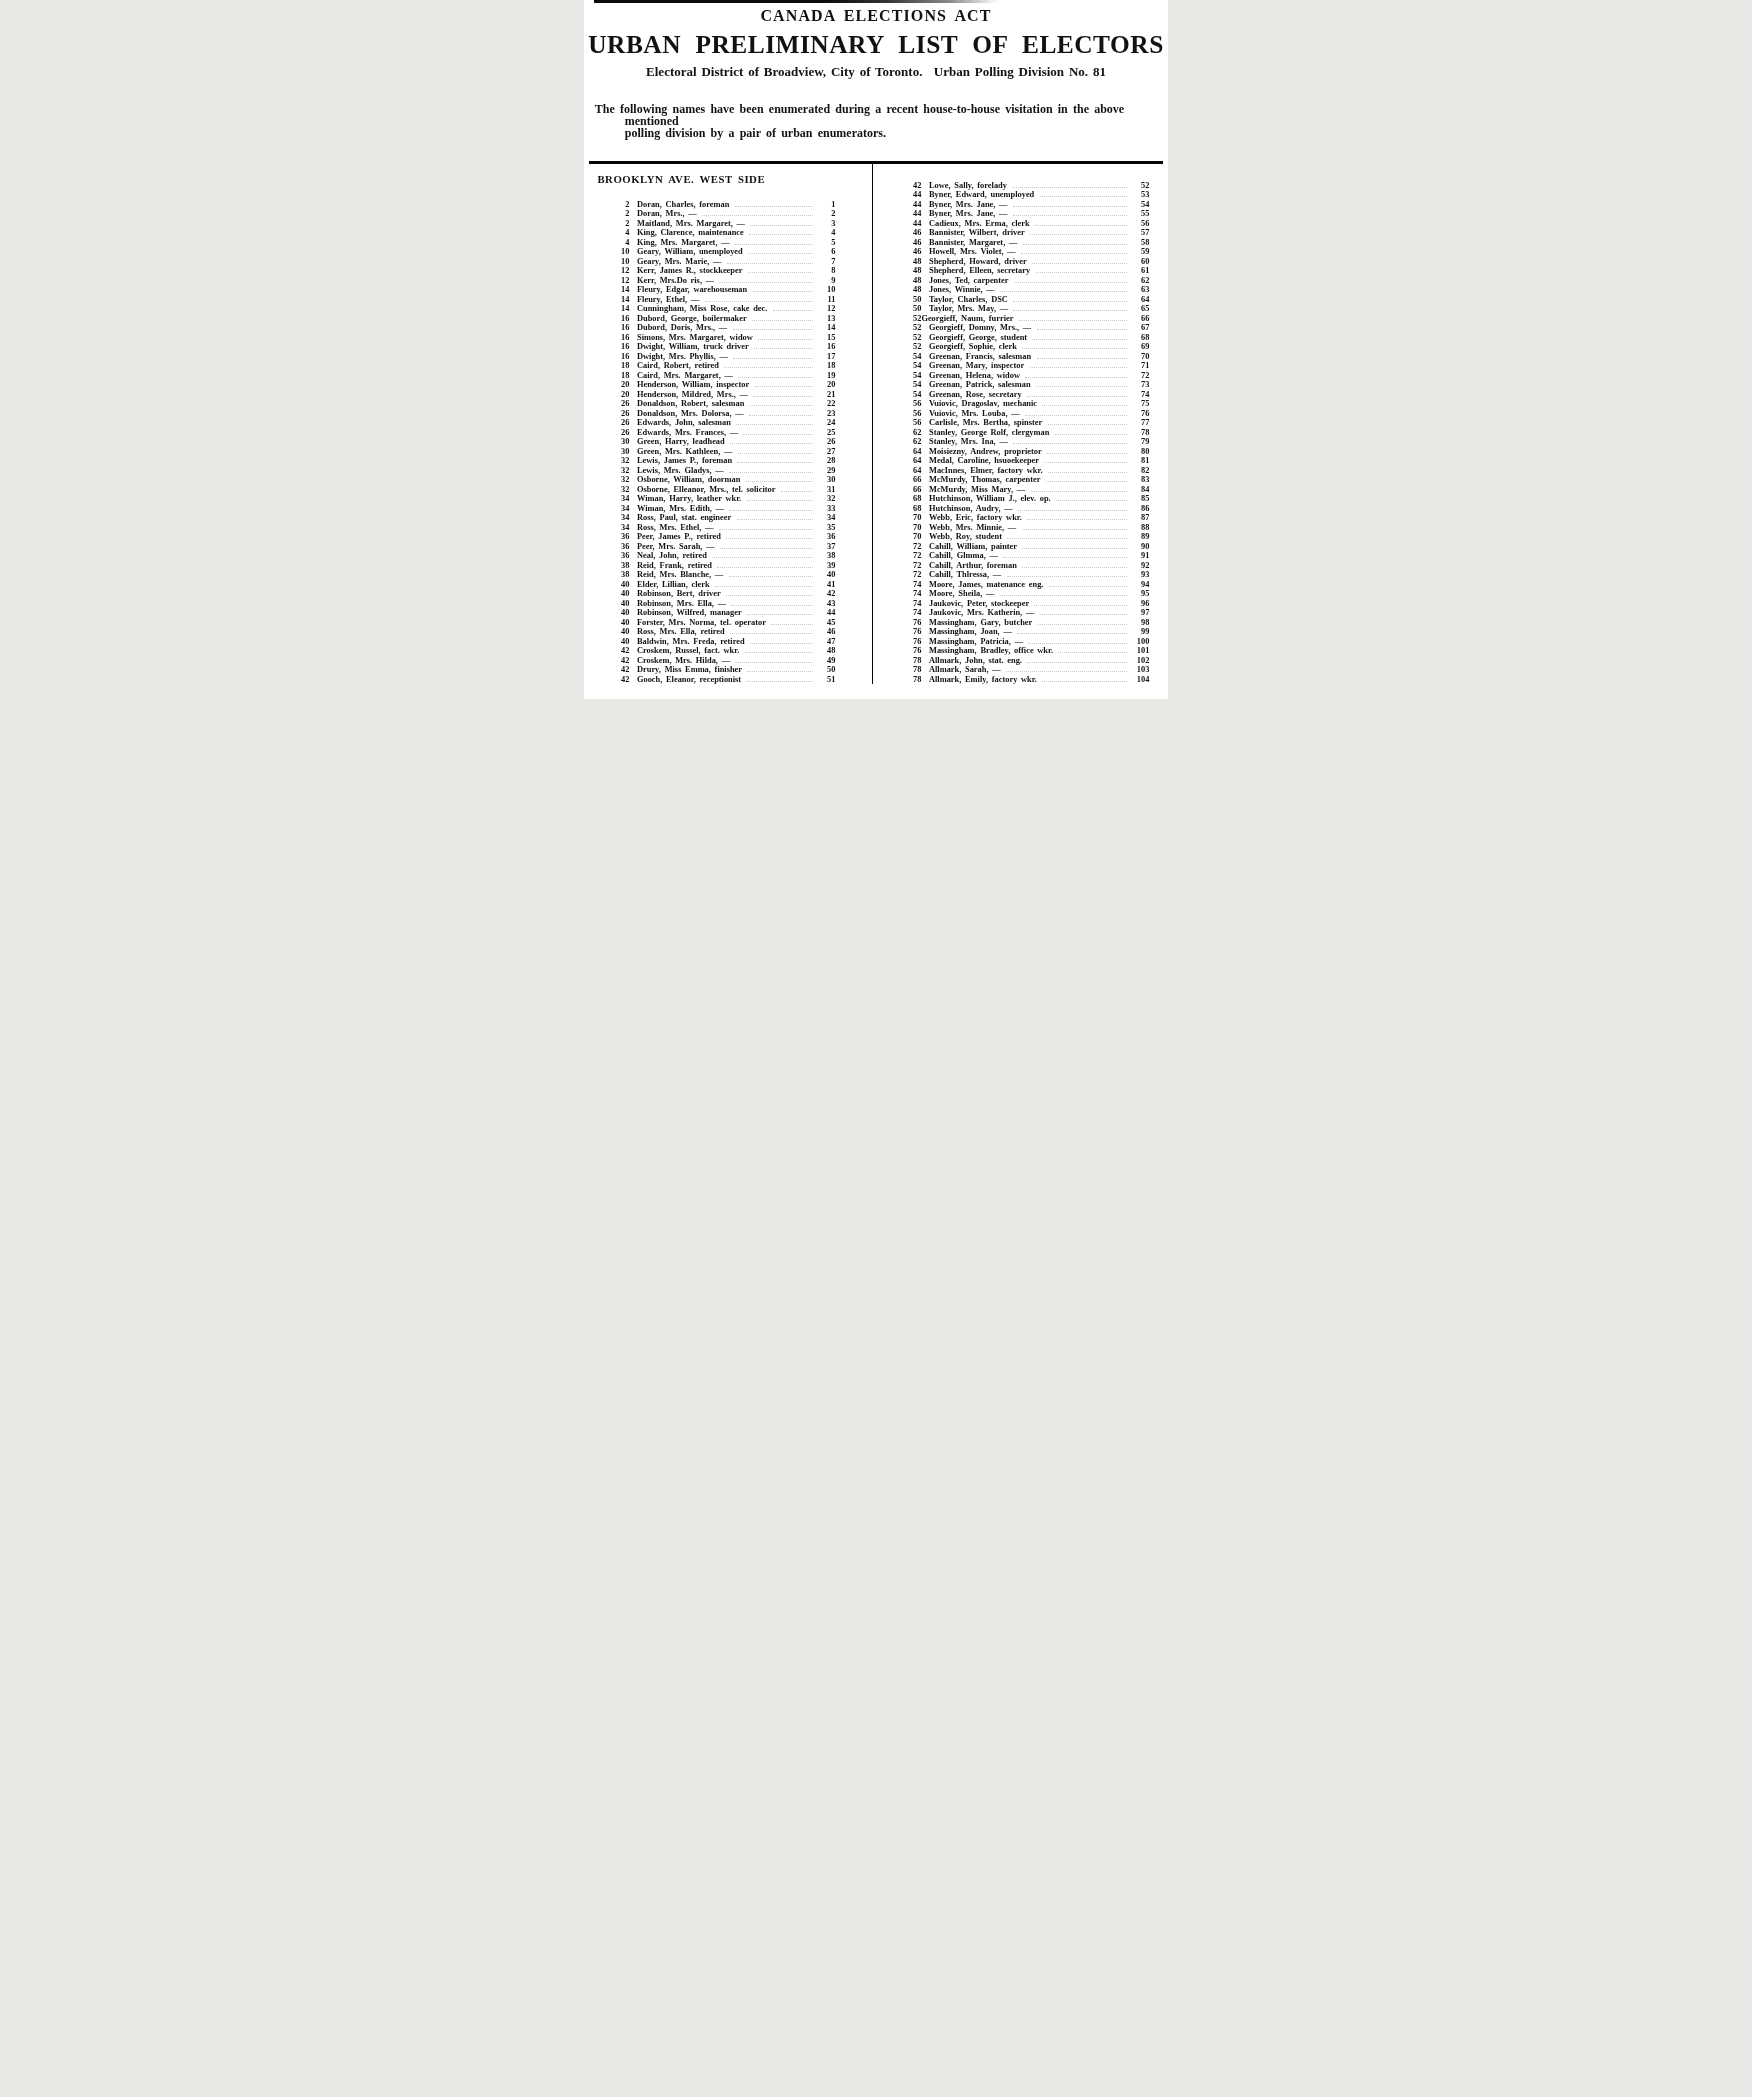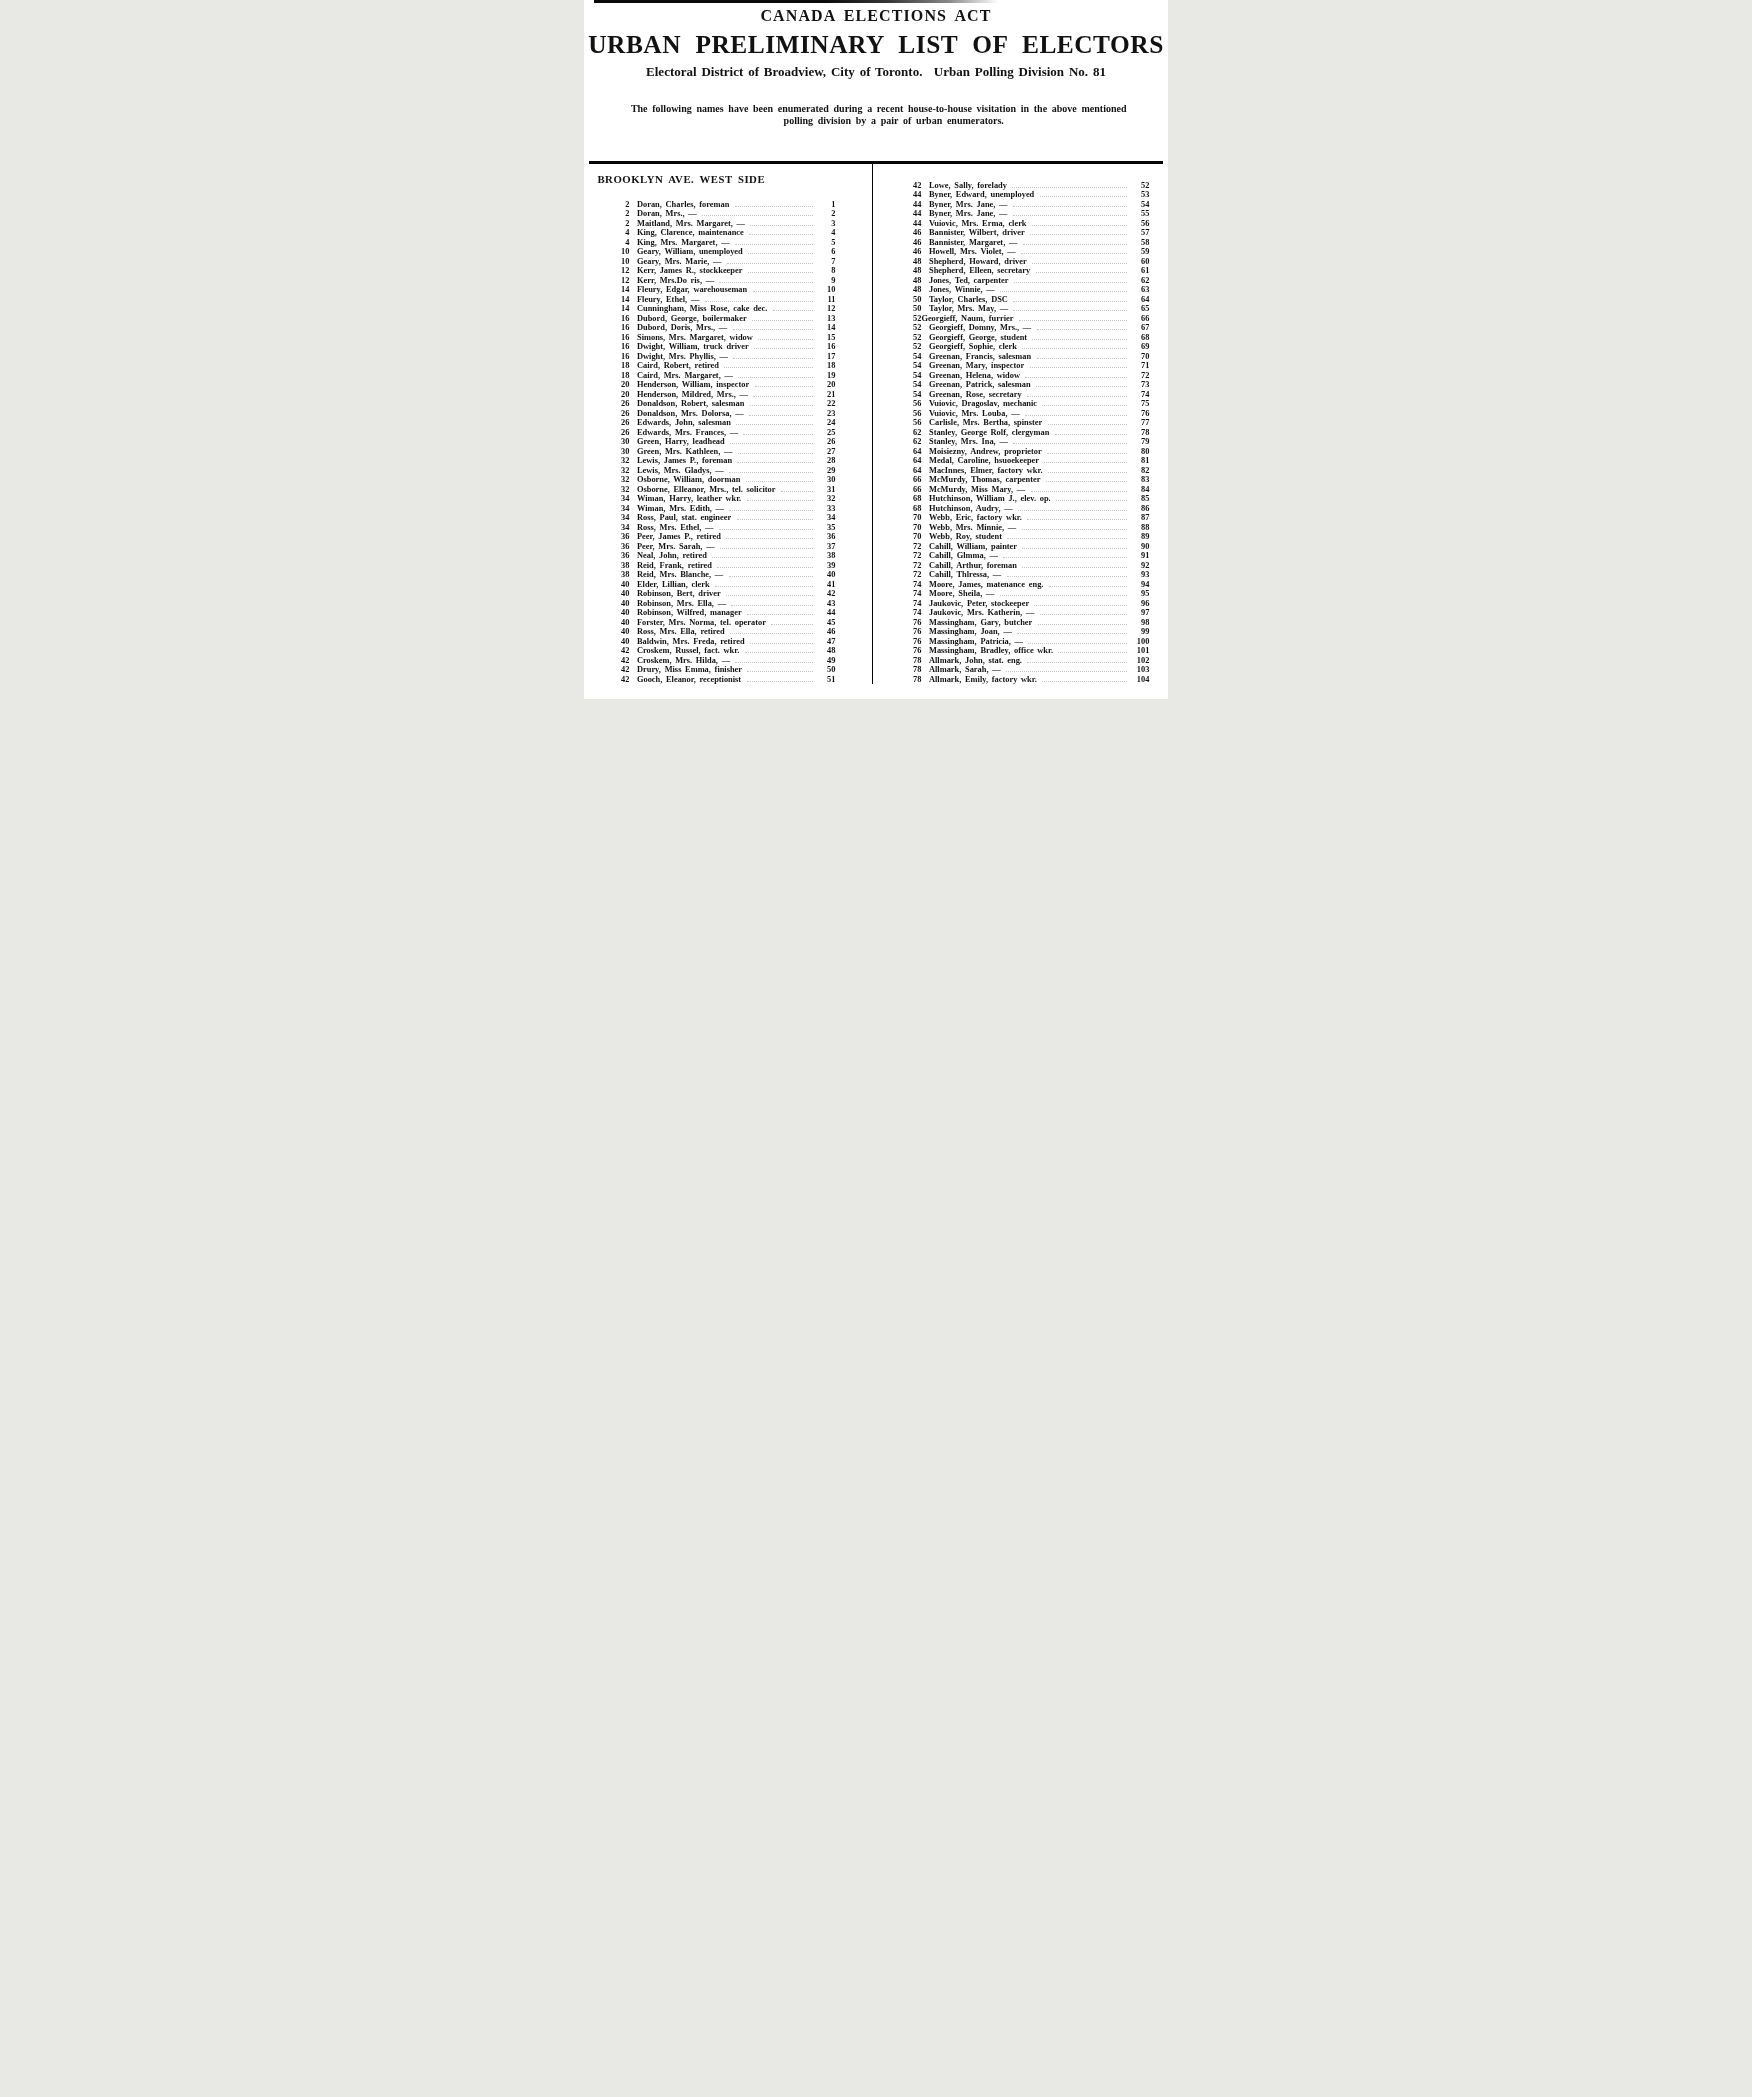--- a/index.html
+++ b/index.html
@@ -35,24 +35,24 @@
   }
   .comprising{
     margin:9.2px 7.6px 0 13px;
     font-size:12.4px;line-height:14.6px;
     padding-left:31px;text-indent:-31px;
     word-spacing:2.7px;
     text-align:left;
   }
   .enum-note{
     margin:23px 5.4px 0 10.8px;
-    font-size:10px;line-height:12.4px;
+    font-size:12px;line-height:12.4px;
     padding-left:30px;text-indent:-30px;
     word-spacing:2.2px;
-    text-align:center;
+    text-align:left;
   }
   .thick-rule{
     position:absolute;left:5.4px;top:161px;width:574px;height:2.7px;
     background:#050505;
   }
   .columns{
     position:absolute;left:5.4px;top:164px;width:574px;height:520px;
     display:flex;align-items:flex-end;
   }
   .col{box-sizing:border-box;}
@@ -444,21 +444,21 @@
             <span class="num">54</span>
           </div>
           <div class="row">
             <span class="house">44</span>
             <span class="name">Byner, Mrs. Jane, —</span>
             <span class="leader"></span>
             <span class="num">55</span>
           </div>
           <div class="row">
             <span class="house">44</span>
-            <span class="name">Vuiovic, Mrs. Erma, clerk</span>
+            <span class="name">Cadieux, Mrs. Erma, clerk</span>
             <span class="leader"></span>
             <span class="num">56</span>
           </div>
           <div class="row">
             <span class="house">46</span>
             <span class="name">Bannister, Wilbert, driver</span>
             <span class="leader"></span>
             <span class="num">57</span>
           </div>
           <div class="row">

